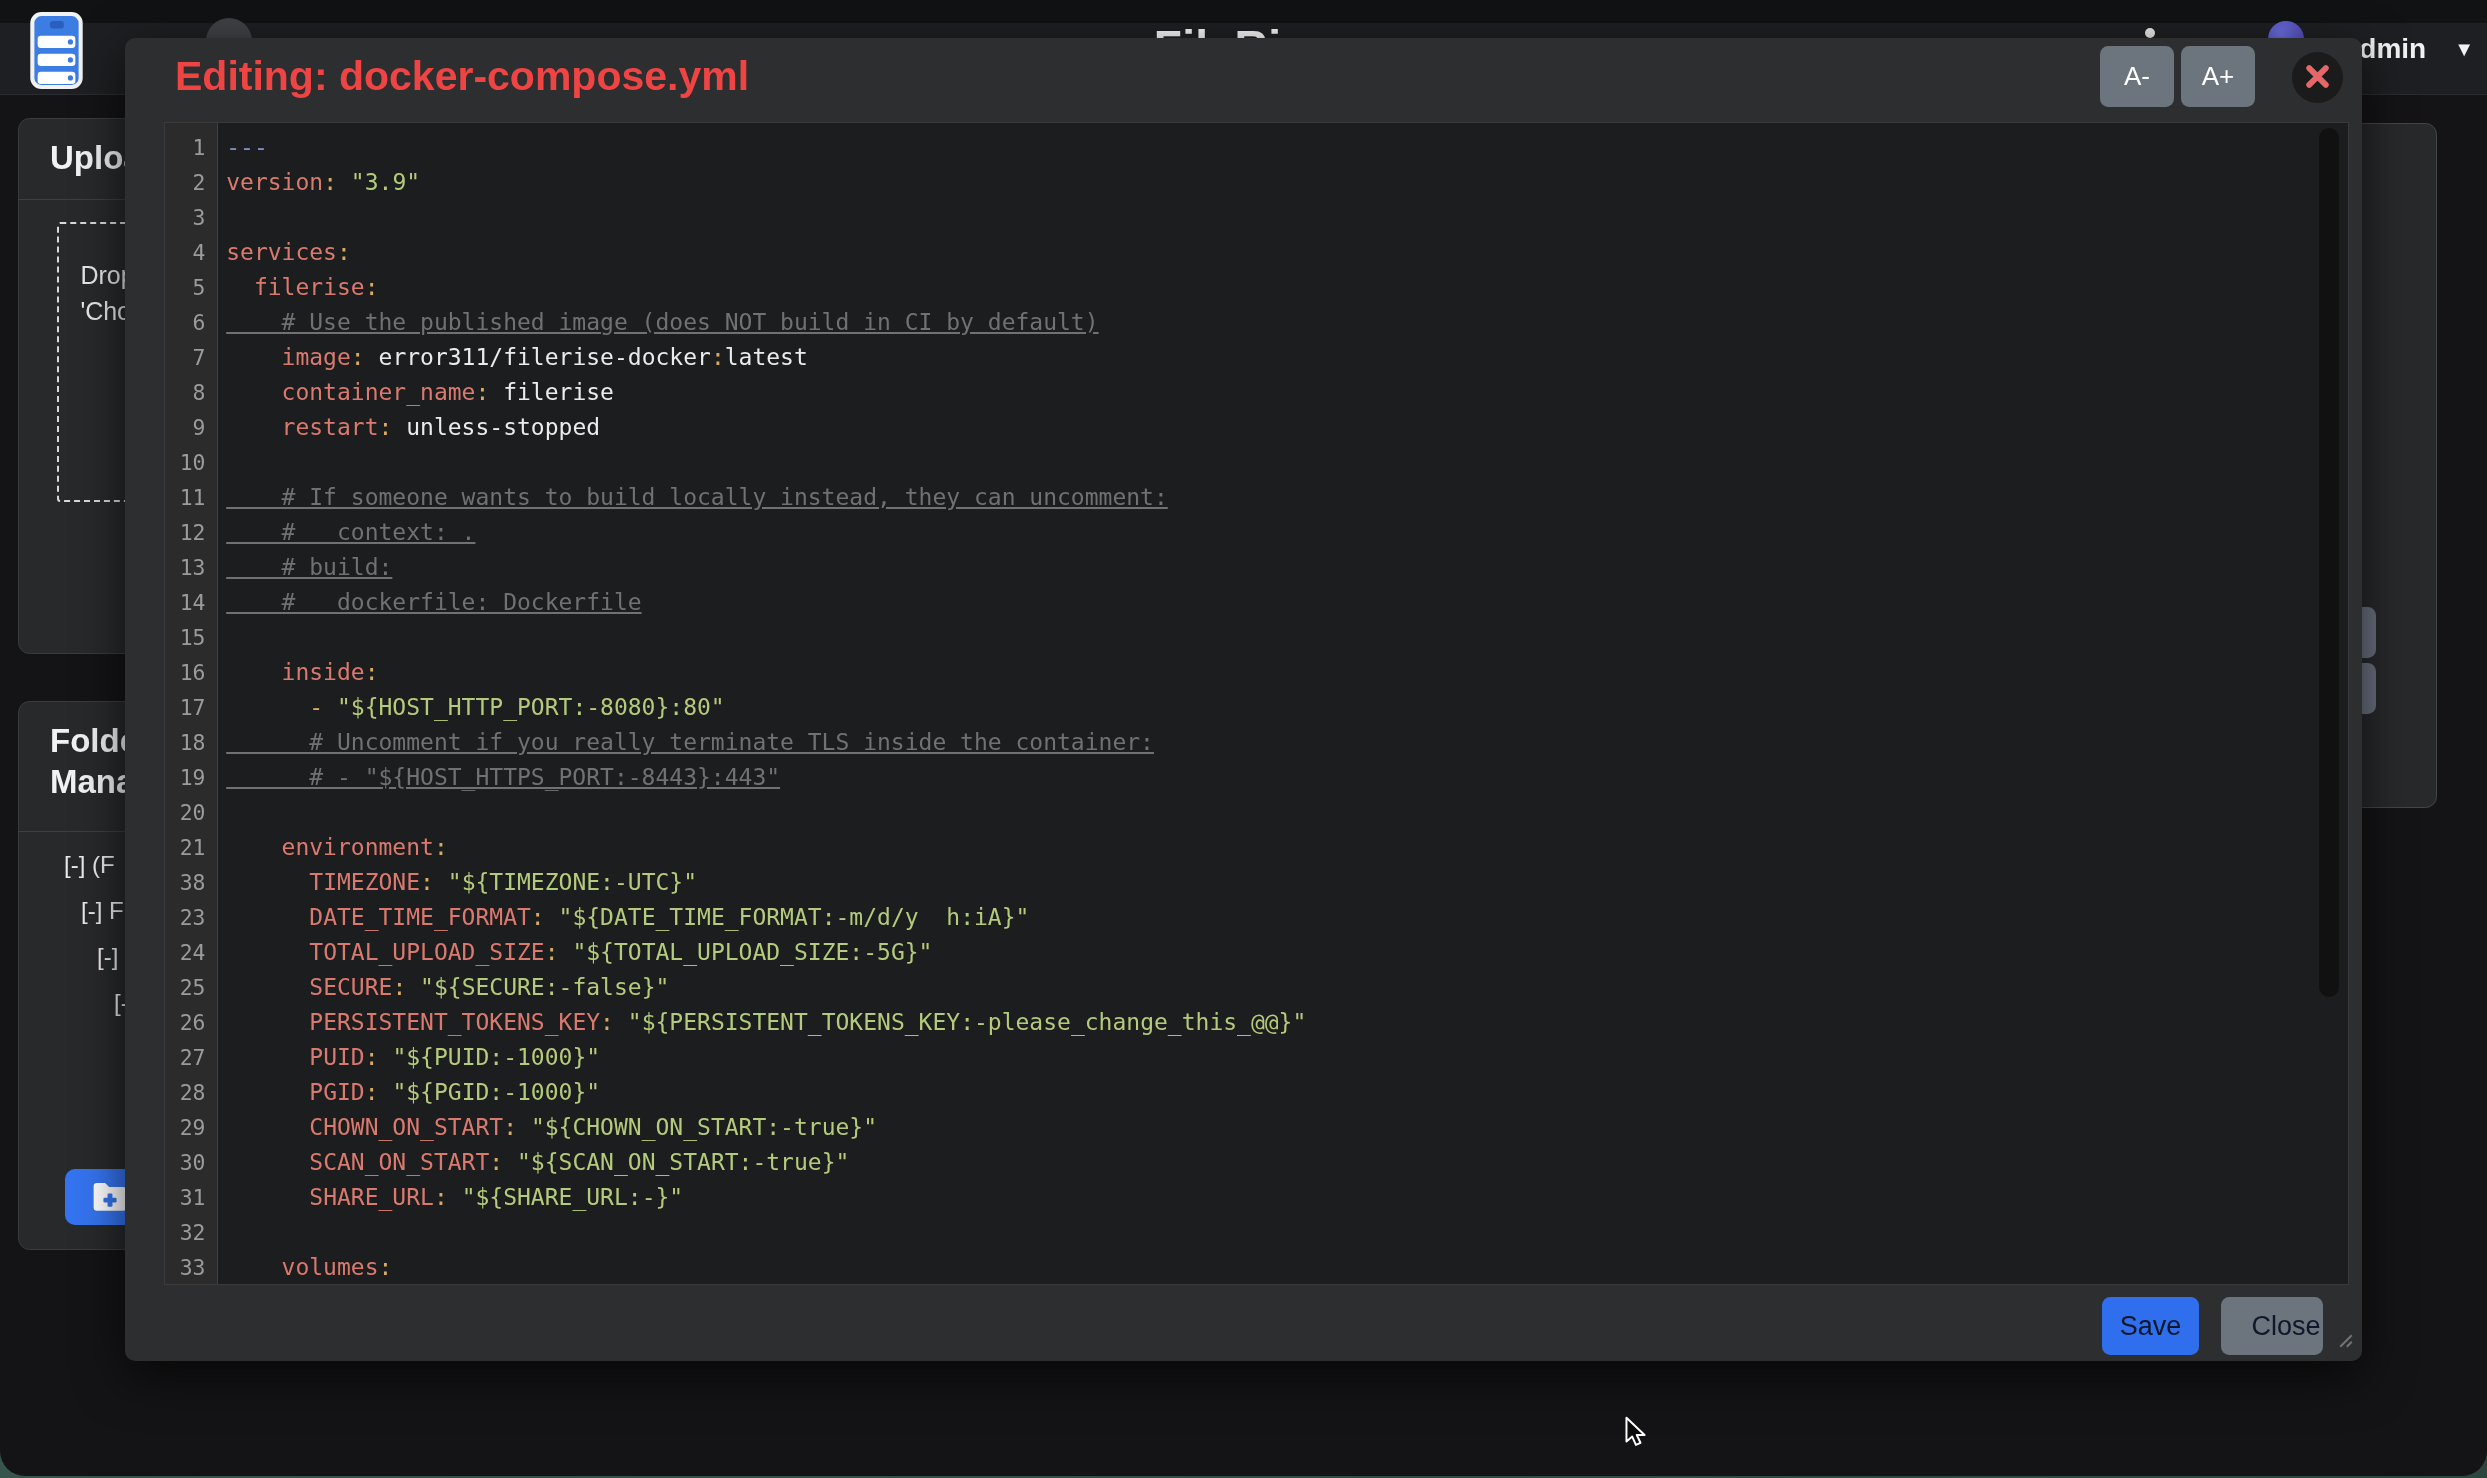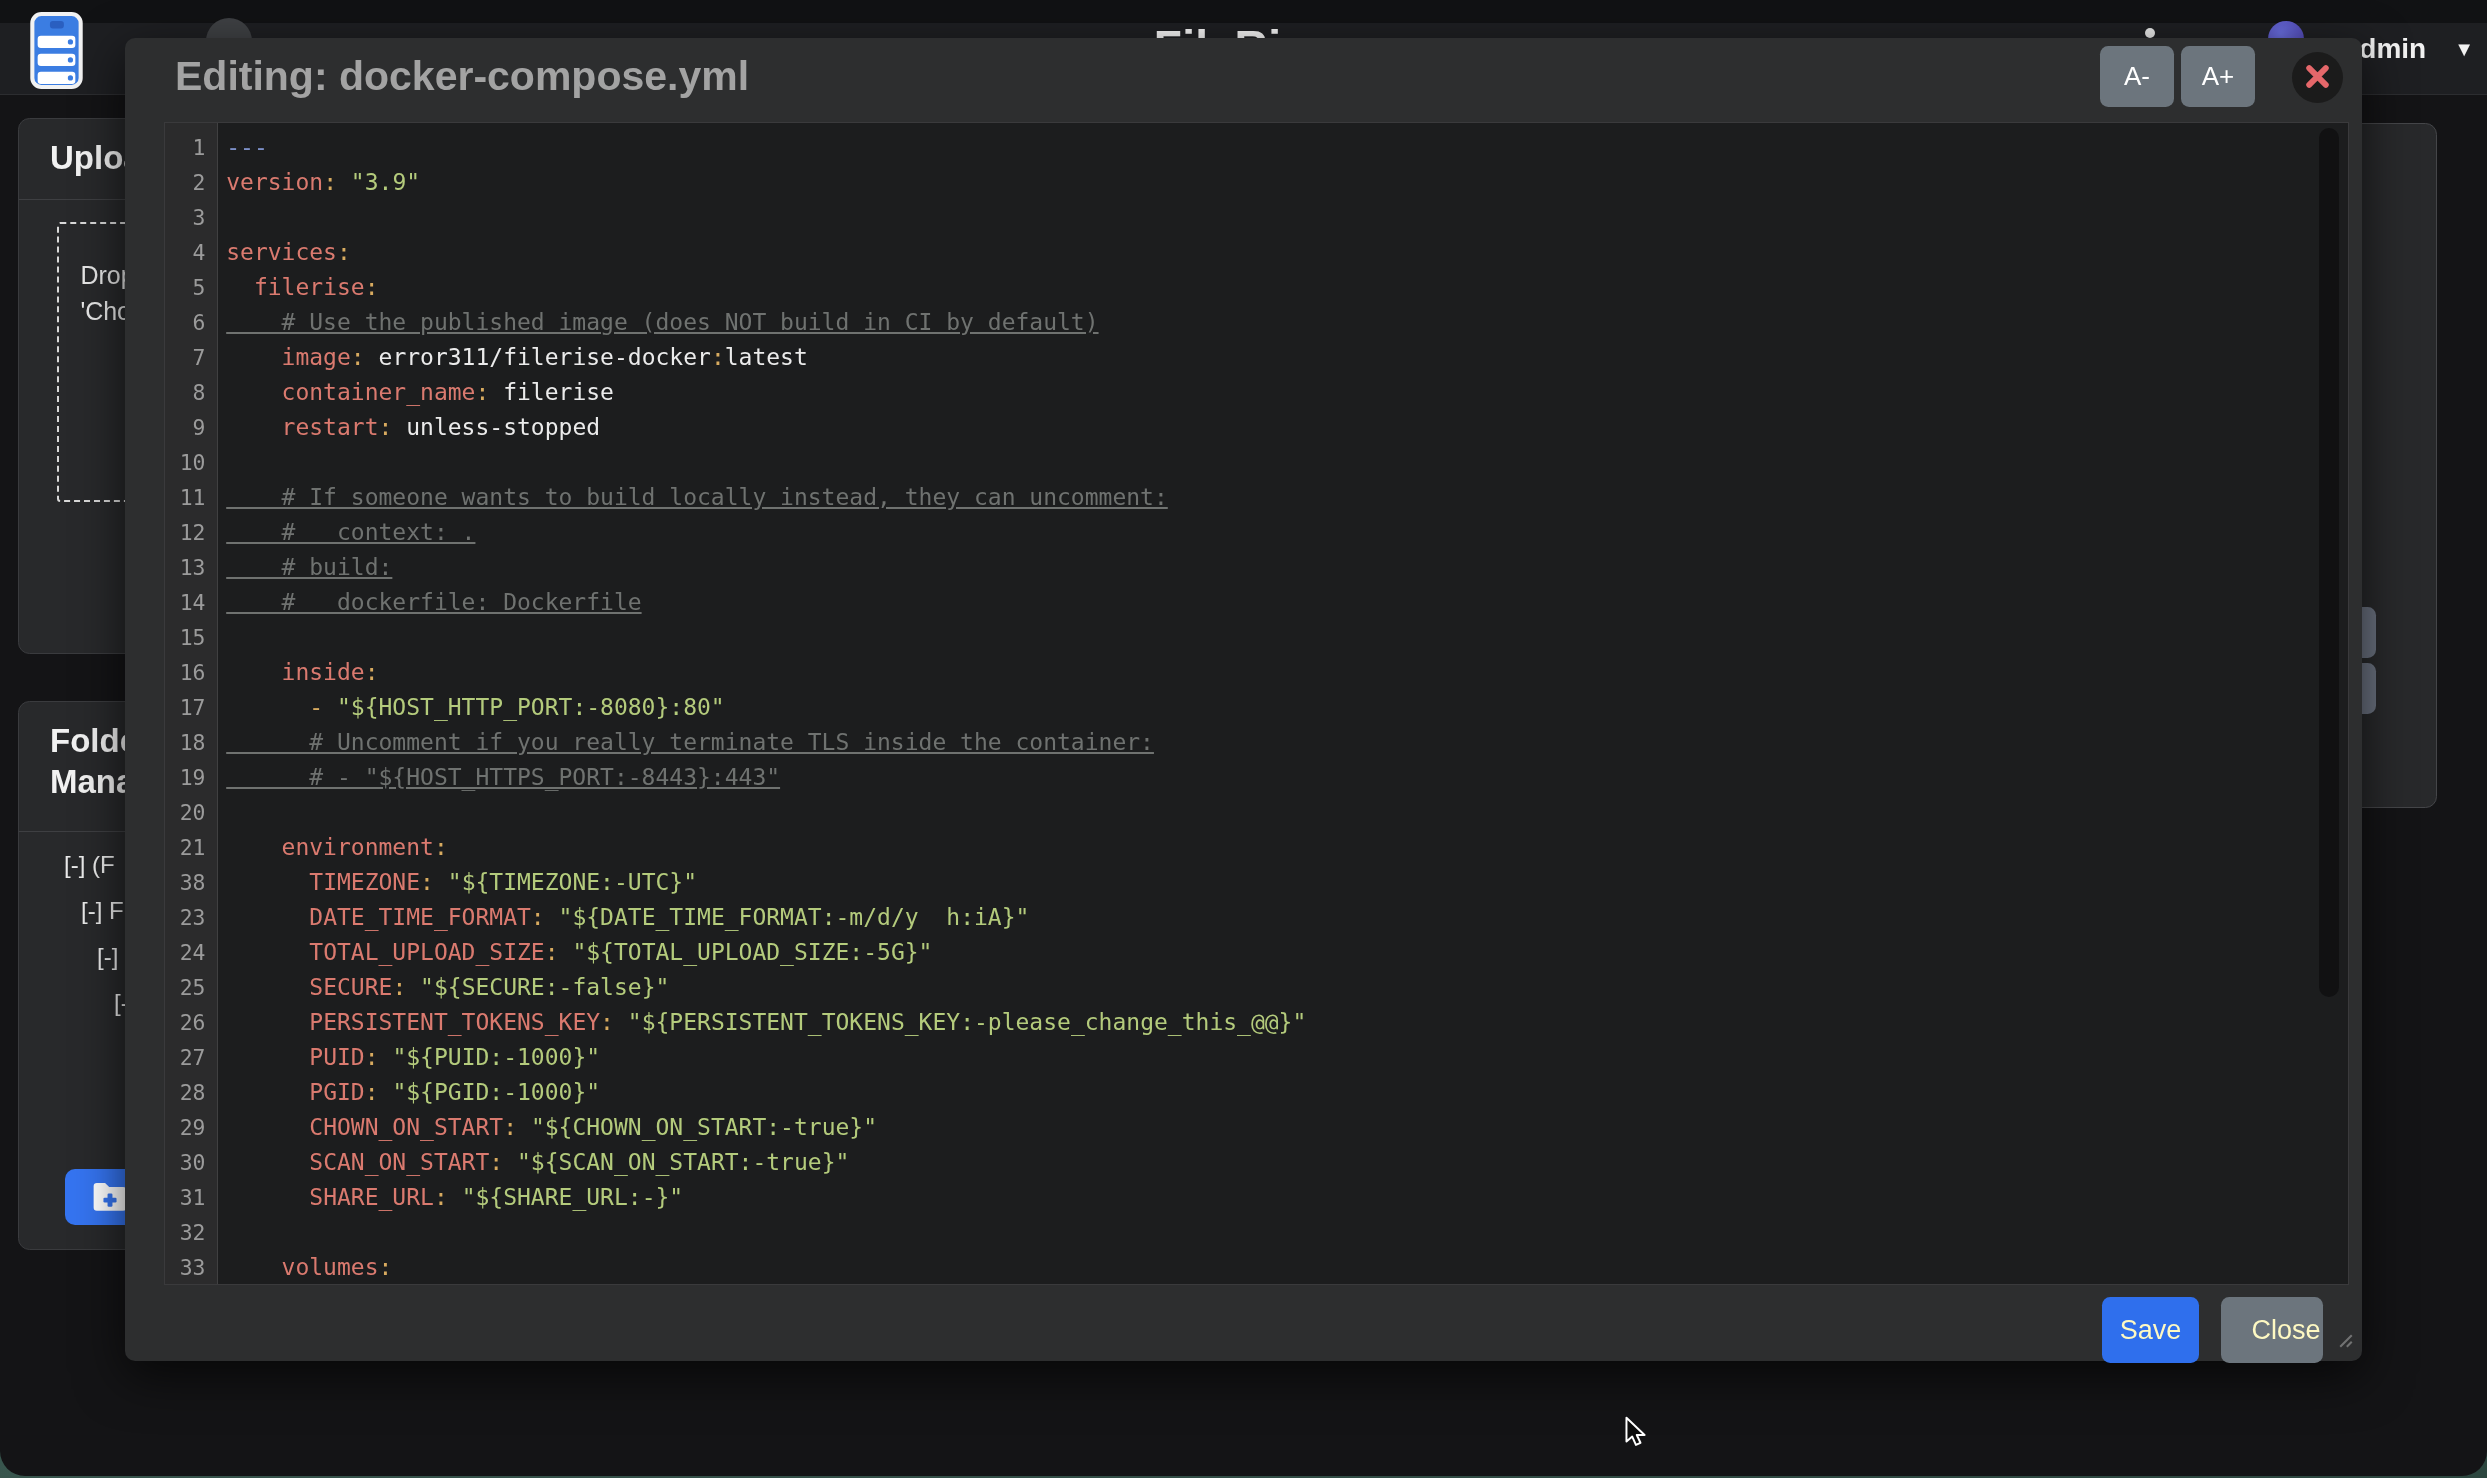--- a/index.html
+++ b/index.html
@@ -49,21 +49,21 @@
   .main-card { left:296px; top:123px; width:2141px; height:685px; border-color:#454649; }
   .ghost-btn { position:absolute; width:92px; height:51px; background:#6b7280; border:none; border-radius:8.2px; }
   .ghost-btn.b1 { left:1987px; top:483px; }
   .ghost-btn.b2 { left:1987px; top:539px; }
 
   
   .modal {
     position:absolute; left:125px; top:38px; width:2237px; height:1323px;
     background:#2d2e2f; border-radius:10px; box-shadow:0 15px 49px rgba(0,0,0,.65);
   }
-  .modal-title { position:absolute; left:50px; top:15px; font-size:41px; font-weight:bold; color:#a3a3a3; }
+  .modal-title { position:absolute; left:50px; top:15px; font-size:41px; font-weight:bold; color:#ef4444; }
   .font-btn {
     position:absolute; top:8.2px; width:74px; height:61px; border:none; border-radius:8.2px;
     background:#6c757d; color:#fff; font-size:26px; font-family:"Liberation Sans",sans-serif; cursor:pointer;
   }
   .font-minus { left:1975px; }
   .font-plus { left:2056px; }
   .close-circle {
     position:absolute; left:2167px; top:14px; width:51px; height:51px; border-radius:50%;
     background:#1b1b1b; border:none; display:flex; align-items:center; justify-content:center; cursor:pointer;
   }
@@ -84,21 +84,21 @@
   .tok-key { color:#da7a6f; }
   .tok-punc { color:#d8ab60; }
   .tok-str { color:#b4cb7c; }
   .tok-com { color:#6f7270;text-decoration:underline; }
   .tok-plain { color:#ebebeb; }
   .scroll-thumb {
     position:absolute; right:23px; top:90px; width:20px; height:869px;
     background:#111112; border-radius:10px;
   }
 
-  .modal-footer-btn { position:absolute; top:1259px; height:66px; border:none; border-radius:8.2px; color:#fef9c3; font-size:27px; font-family:"Liberation Sans",sans-serif; cursor:pointer; }
+  .modal-footer-btn { position:absolute; top:1259px; height:58px; border:none; border-radius:8.2px; color:#0f172a; font-size:27px; font-family:"Liberation Sans",sans-serif; cursor:pointer; }
   .save-btn { left:1977px; width:97px; background:#2f6fed; }
   .close-btn { left:2096px; width:102px; background:#6c757d;padding-left:28px; }
   .resize-handle { position:absolute; right:8.2px; bottom:13px; width:21.4px; height:21.4px; opacity:.55; }
 
   .cursor { position:absolute; left:1624px; top:1416px; width:28px; height:33px; z-index:50; }
 </style>
 </head>
 <body>
 
 <div class="app">

